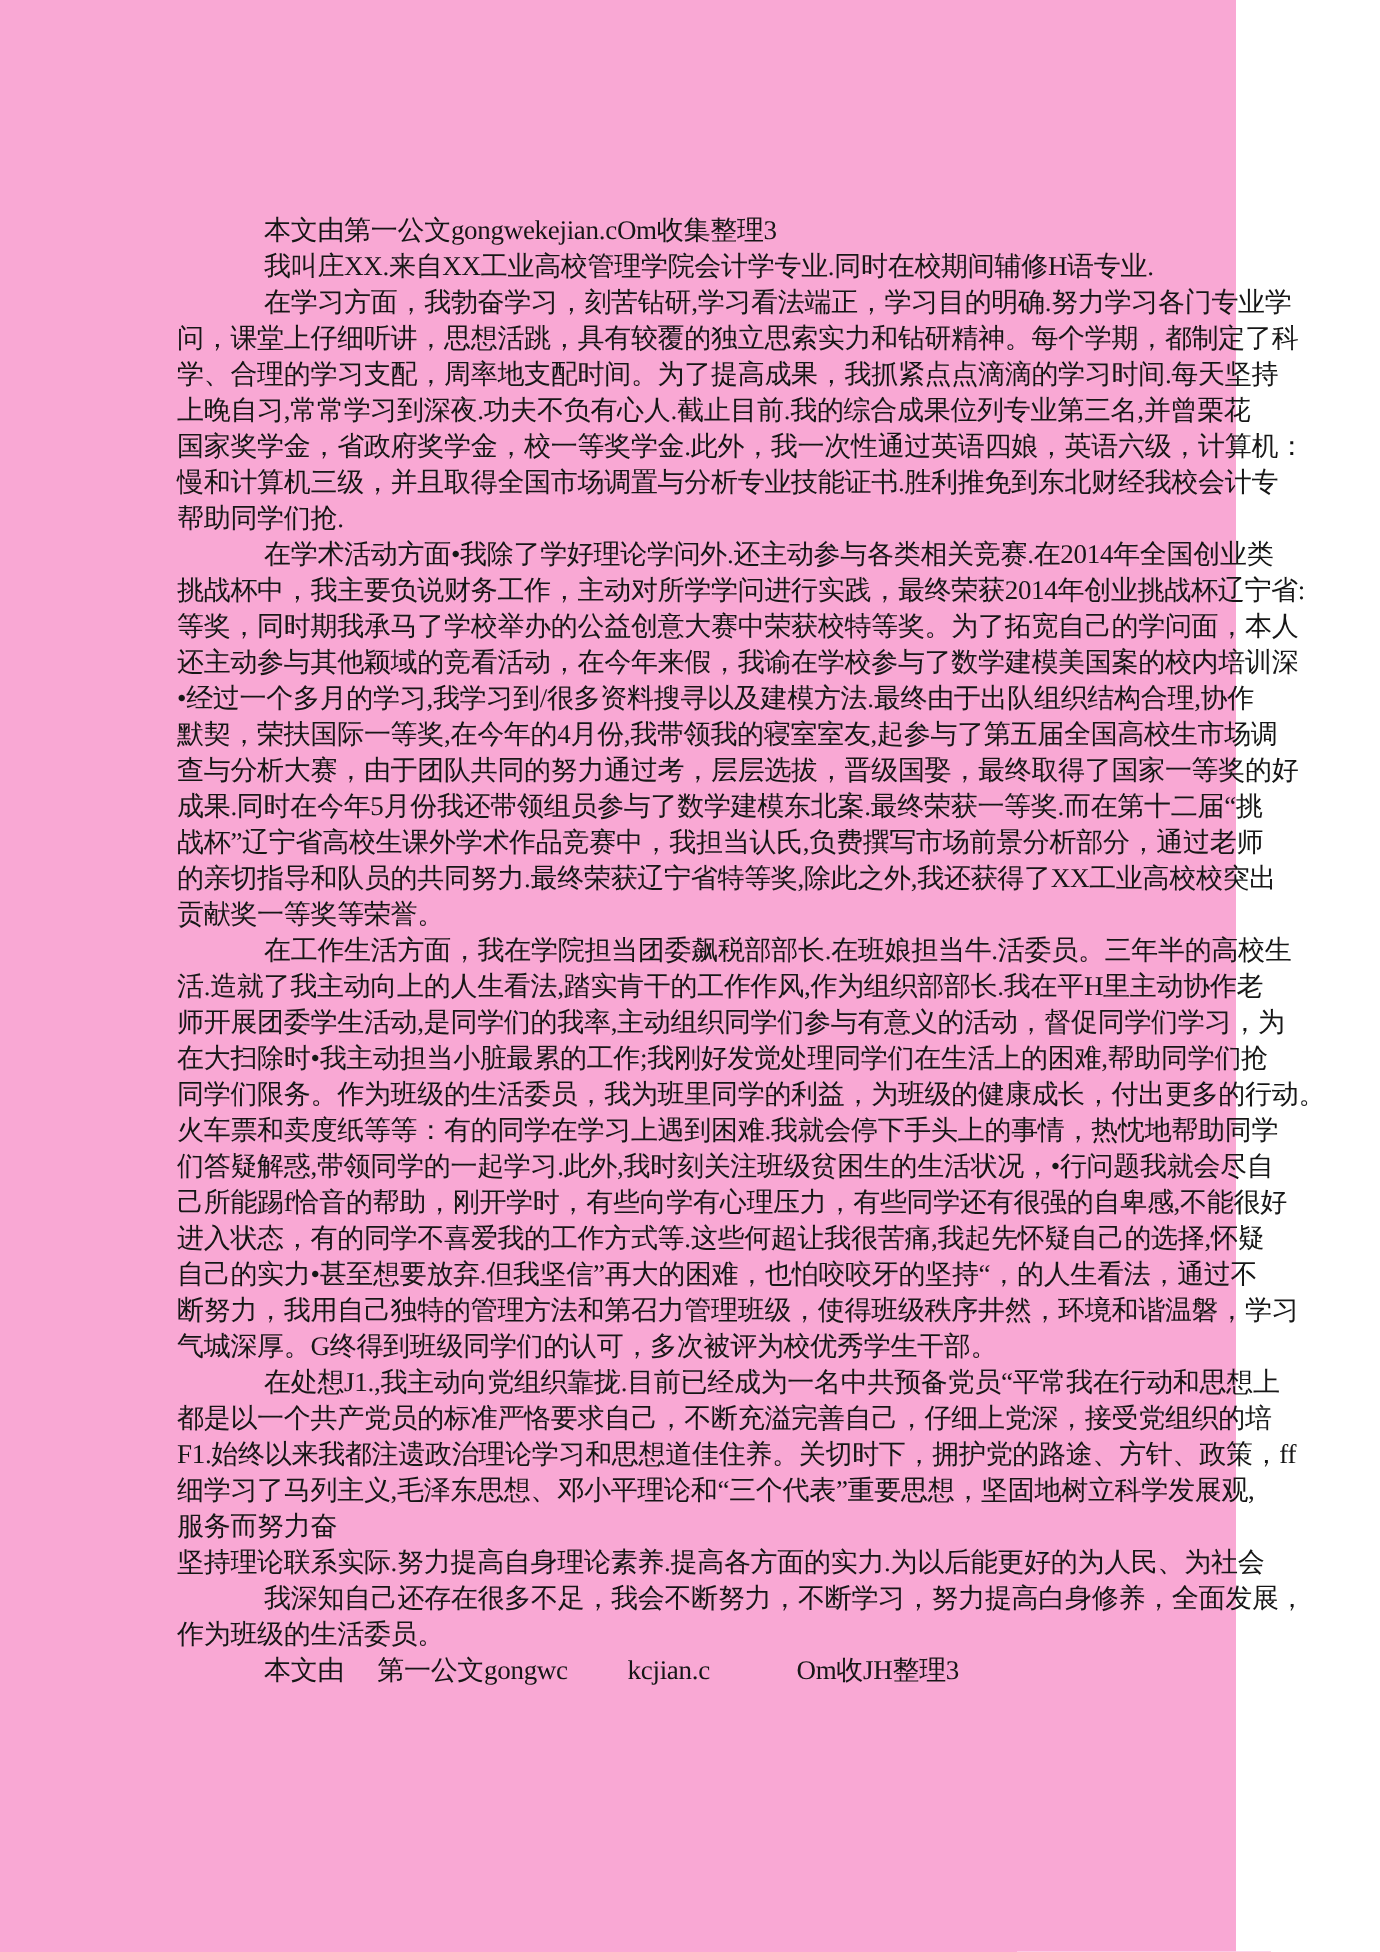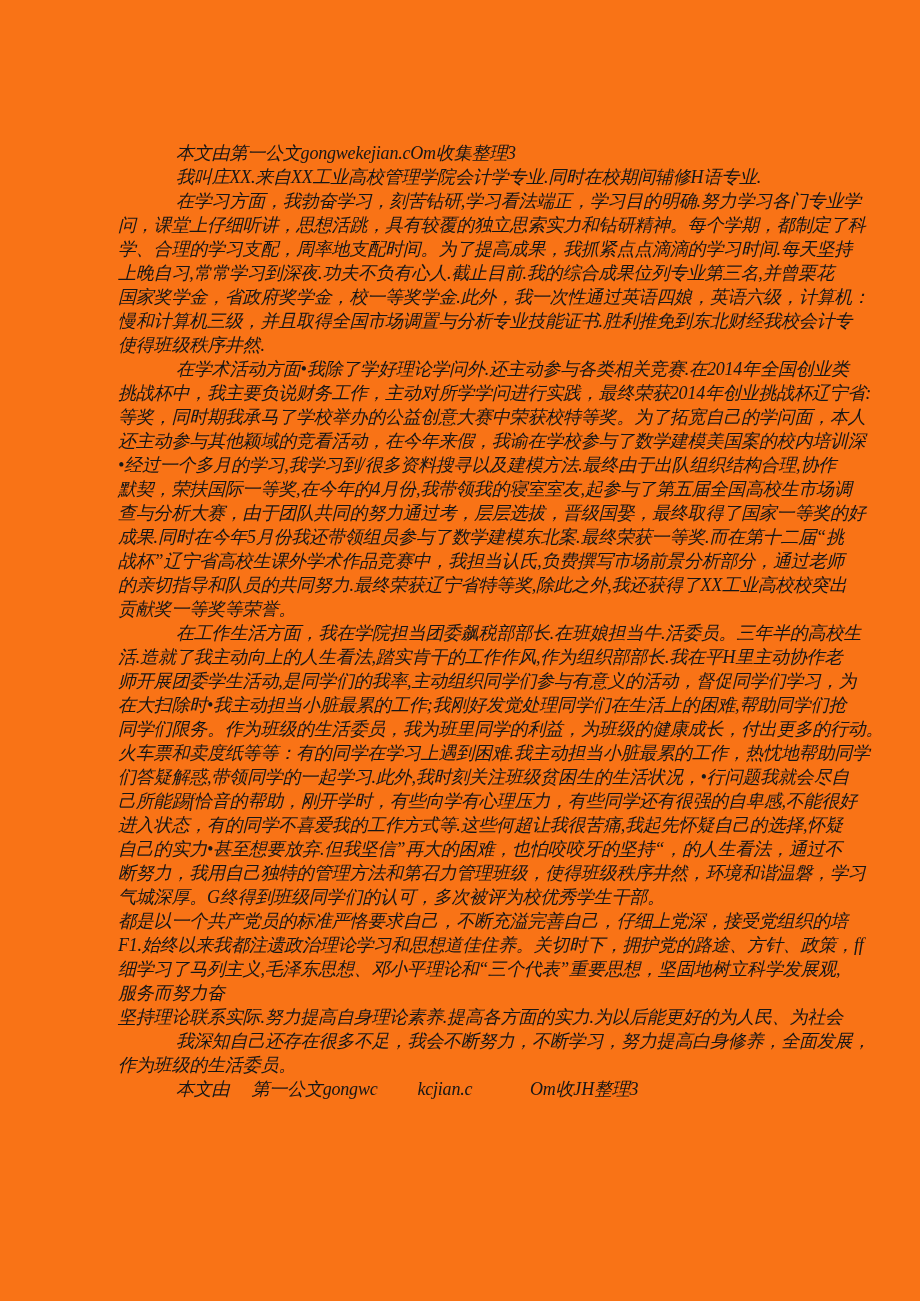--- a/index.html
+++ b/index.html
@@ -3,21 +3,21 @@
 <meta charset="utf-8">
 <style>
   html,body{margin:0;padding:0;}
   body{
     width:920px;height:1301px;
     background:#ffffff;
     overflow:hidden;
     font-family:"Liberation Serif","DejaVu Serif",serif;
   }
   .page{
-    position:relative;width:920px;height:1301px;background:#f97316;font-style:italic;
+    position:relative;width:824px;height:1301px;background:#f9a8d4;
   }
   .text-block{
     position:absolute;left:118px;top:141px;width:724px;
     color:#161616;
     font-size:18px;line-height:24px;
   }
   .t-line{
     white-space:pre;height:24px;overflow:visible;
     letter-spacing:-0.2px;
   }
@@ -34,50 +34,51 @@
       <div>
         <div class="t-line ind">我叫庄XX.来自XX工业高校管理学院会计学专业.同时在校期间辅修H语专业.</div>
       </div>
       <div>
         <div class="t-line ind">在学习方面，我勃奋学习，刻苦钻研,学习看法端正，学习目的明确.努力学习各门专业学</div>
         <div class="t-line">问，课堂上仔细听讲，思想活跳，具有较覆的独立思索实力和钻研精神。每个学期，都制定了科</div>
         <div class="t-line">学、合理的学习支配，周率地支配时间。为了提高成果，我抓紧点点滴滴的学习时间.每天坚持</div>
         <div class="t-line">上晚自习,常常学习到深夜.功夫不负有心人.截止目前.我的综合成果位列专业第三名,并曾栗花</div>
         <div class="t-line">国家奖学金，省政府奖学金，校一等奖学金.此外，我一次性通过英语四娘，英语六级，计算机：</div>
         <div class="t-line">慢和计算机三级，并且取得全国市场调置与分析专业技能证书.胜利推免到东北财经我校会计专</div>
-        <div class="t-line">使得班级秩序井然.</div>
+        <div class="t-line">帮助同学们抢.</div>
       </div>
       <div>
         <div class="t-line ind">在学术活动方面•我除了学好理论学问外.还主动参与各类相关竞赛.在2014年全国创业类</div>
         <div class="t-line">挑战杯中，我主要负说财务工作，主动对所学学问进行实践，最终荣获2014年创业挑战杯辽宁省:</div>
         <div class="t-line">等奖，同时期我承马了学校举办的公益创意大赛中荣获校特等奖。为了拓宽自己的学问面，本人</div>
         <div class="t-line">还主动参与其他颖域的竞看活动，在今年来假，我谕在学校参与了数学建模美国案的校内培训深</div>
         <div class="t-line">•经过一个多月的学习,我学习到/很多资料搜寻以及建模方法.最终由于出队组织结构合理,协作</div>
         <div class="t-line">默契，荣扶国际一等奖,在今年的4月份,我带领我的寝室室友,起参与了第五届全国高校生市场调</div>
         <div class="t-line">查与分析大赛，由于团队共同的努力通过考，层层选拔，晋级国娶，最终取得了国家一等奖的好</div>
         <div class="t-line">成果.同时在今年5月份我还带领组员参与了数学建模东北案.最终荣获一等奖.而在第十二届“挑</div>
         <div class="t-line">战杯”辽宁省高校生课外学术作品竞赛中，我担当认氏,负费撰写市场前景分析部分，通过老师</div>
         <div class="t-line">的亲切指导和队员的共同努力.最终荣获辽宁省特等奖,除此之外,我还获得了XX工业高校校突出</div>
         <div class="t-line">贡献奖一等奖等荣誉。</div>
       </div>
       <div>
         <div class="t-line ind">在工作生活方面，我在学院担当团委飙税部部长.在班娘担当牛.活委员。三年半的高校生</div>
         <div class="t-line">活.造就了我主动向上的人生看法,踏实肯干的工作作风,作为组织部部长.我在平H里主动协作老</div>
         <div class="t-line">师开展团委学生活动,是同学们的我率,主动组织同学们参与有意义的活动，督促同学们学习，为</div>
         <div class="t-line">在大扫除时•我主动担当小脏最累的工作;我刚好发觉处理同学们在生活上的困难,帮助同学们抢</div>
         <div class="t-line">同学们限务。作为班级的生活委员，我为班里同学的利益，为班级的健康成长，付出更多的行动。</div>
-        <div class="t-line">火车票和卖度纸等等：有的同学在学习上遇到困难.我主动担当小脏最累的工作，热忱地帮助同学</div>
+        <div class="t-line">火车票和卖度纸等等：有的同学在学习上遇到困难.我就会停下手头上的事情，热忱地帮助同学</div>
         <div class="t-line">们答疑解惑,带领同学的一起学习.此外,我时刻关注班级贫困生的生活状况，•行问题我就会尽自</div>
         <div class="t-line">己所能踢f恰音的帮助，刚开学时，有些向学有心理压力，有些同学还有很强的自卑感,不能很好</div>
         <div class="t-line">进入状态，有的同学不喜爱我的工作方式等.这些何超让我很苦痛,我起先怀疑自己的选择,怀疑</div>
         <div class="t-line">自己的实力•甚至想要放弃.但我坚信”再大的困难，也怕咬咬牙的坚持“，的人生看法，通过不</div>
         <div class="t-line">断努力，我用自己独特的管理方法和第召力管理班级，使得班级秩序井然，环境和谐温磐，学习</div>
         <div class="t-line">气城深厚。G终得到班级同学们的认可，多次被评为校优秀学生干部。</div>
       </div>
       <div>
+        <div class="t-line ind">在处想J1.,我主动向党组织靠拢.目前已经成为一名中共预备党员“平常我在行动和思想上</div>
         <div class="t-line">都是以一个共产党员的标准严恪要求自己，不断充溢完善自己，仔细上党深，接受党组织的培</div>
         <div class="t-line">F1.始终以来我都注遗政治理论学习和思想道佳住养。关切时下，拥护党的路途、方针、政策，ff</div>
         <div class="t-line">细学习了马列主义,毛泽东思想、邓小平理论和“三个代表”重要思想，坚固地树立科学发展观,</div>
         <div class="t-line">服务而努力奋</div>
         <div class="t-line">坚持理论联系实际.努力提高自身理论素养.提高各方面的实力.为以后能更好的为人民、为社会</div>
       </div>
       <div>
         <div class="t-line ind">我深知自己还存在很多不足，我会不断努力，不断学习，努力提高白身修养，全面发展，</div>
         <div class="t-line">作为班级的生活委员。</div>
       </div>

